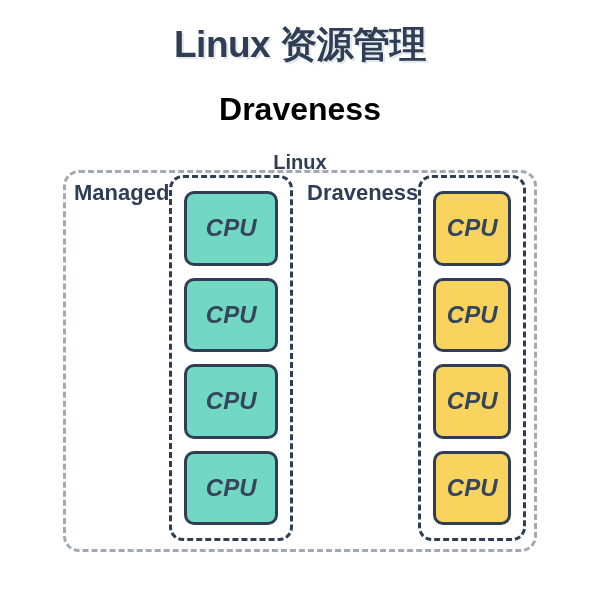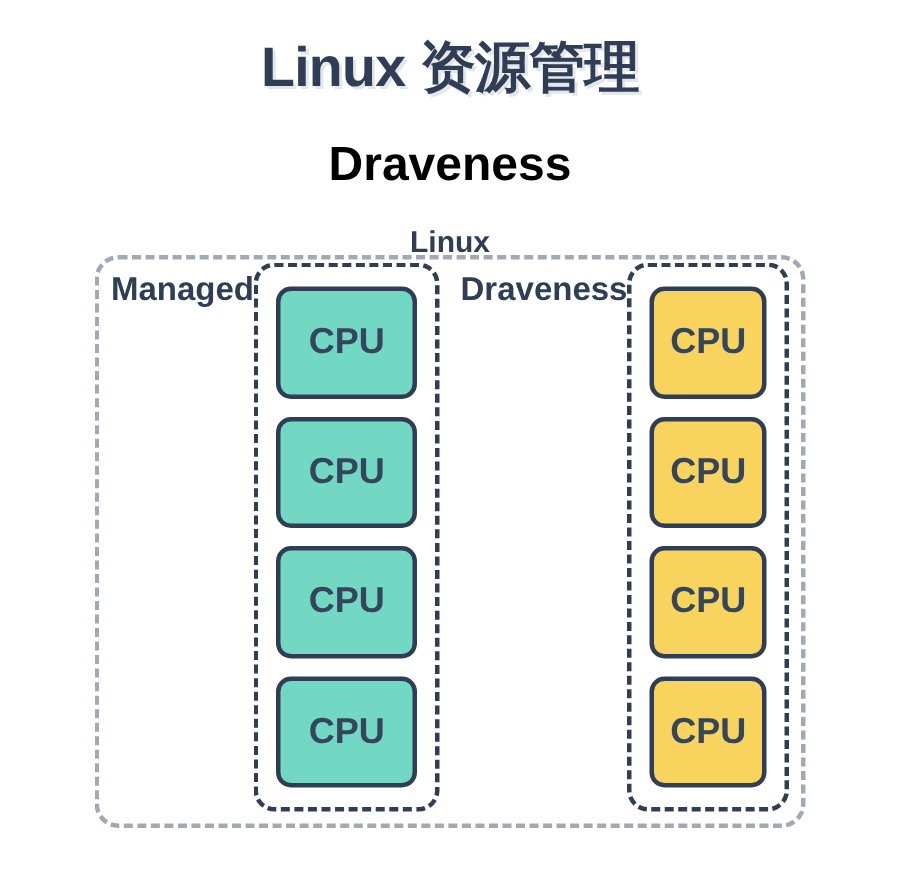--- a/index.html
+++ b/index.html
@@ -80,20 +80,21 @@
     flex: 1;
     box-sizing: border-box;
     border: 3px solid #2f3e54;
     border-radius: 10px;
     display: flex;
     align-items: center;
     justify-content: center;
     font-size: 24px;
     font-weight: bold;
     color: #35465c;
+    font-style: italic;
   }
   .cpu.teal   { background: #72d8c4; }
   .cpu.yellow { background: #f8d35e; }
   .watermark {
     position: absolute;
     right: 7px;
     bottom: 7px;
     font-size: 17px;
     color: #c7cbd0;
     text-shadow: 1px 1px 0 #eceef0;

